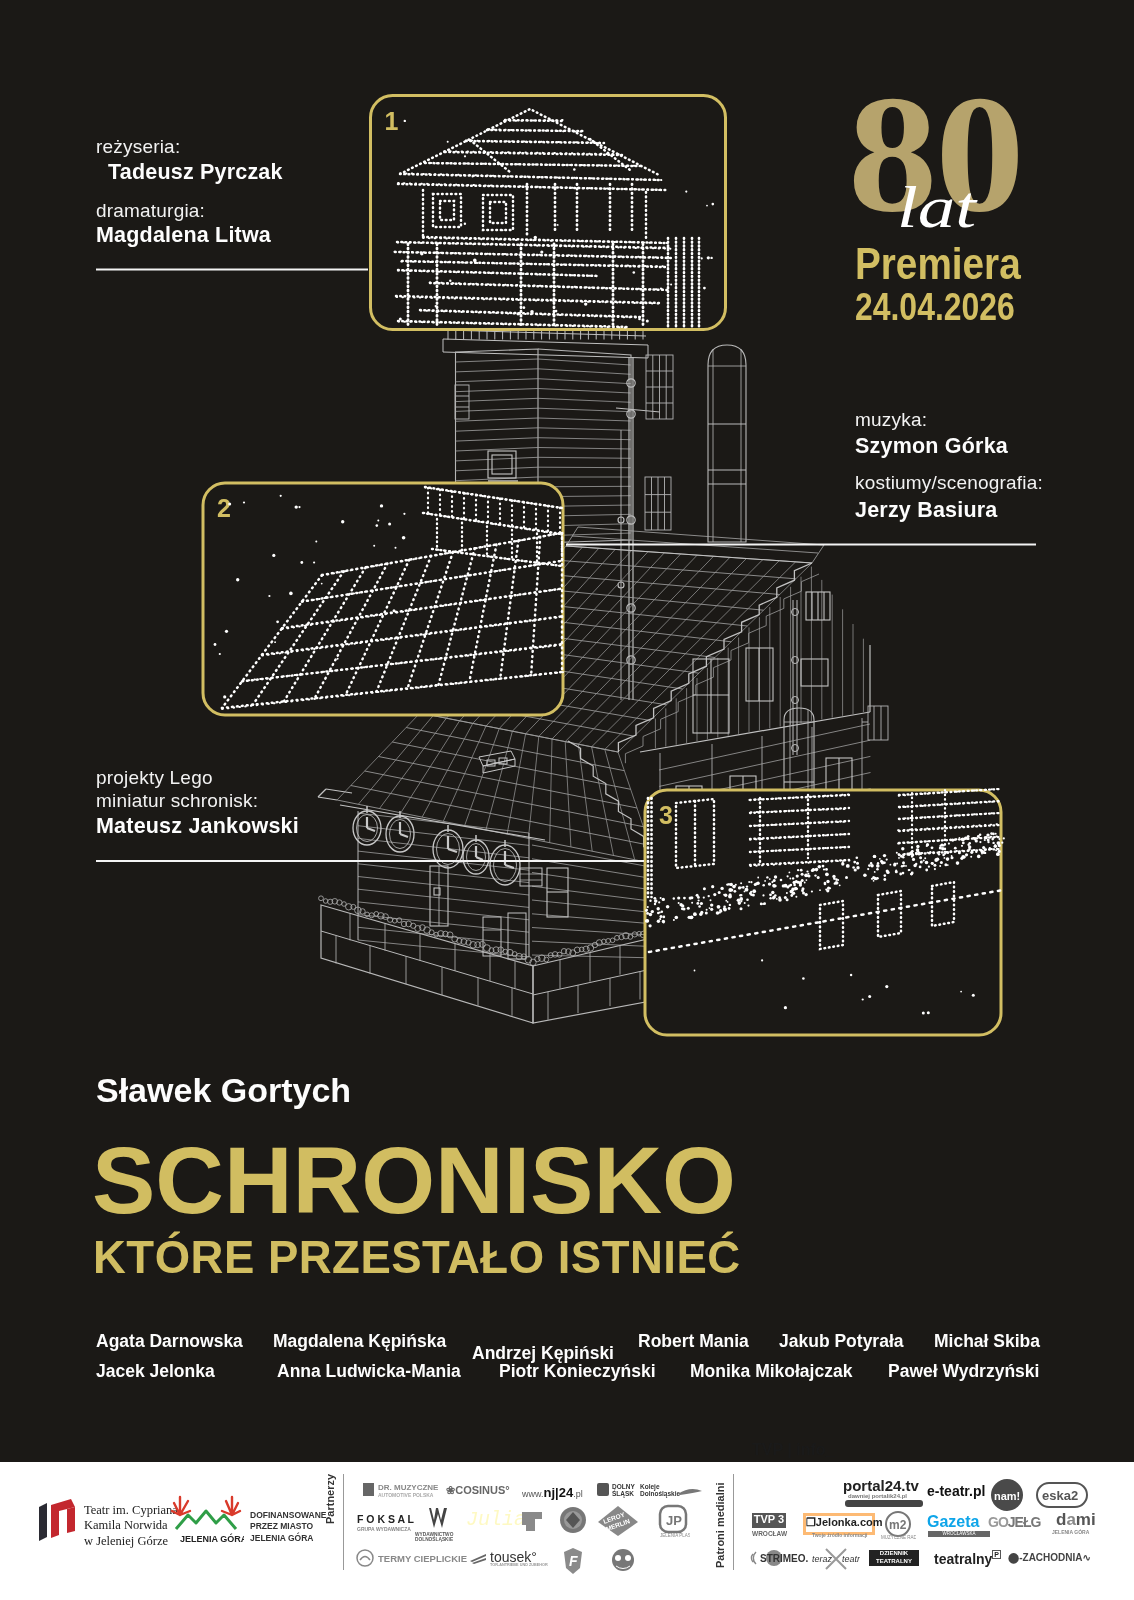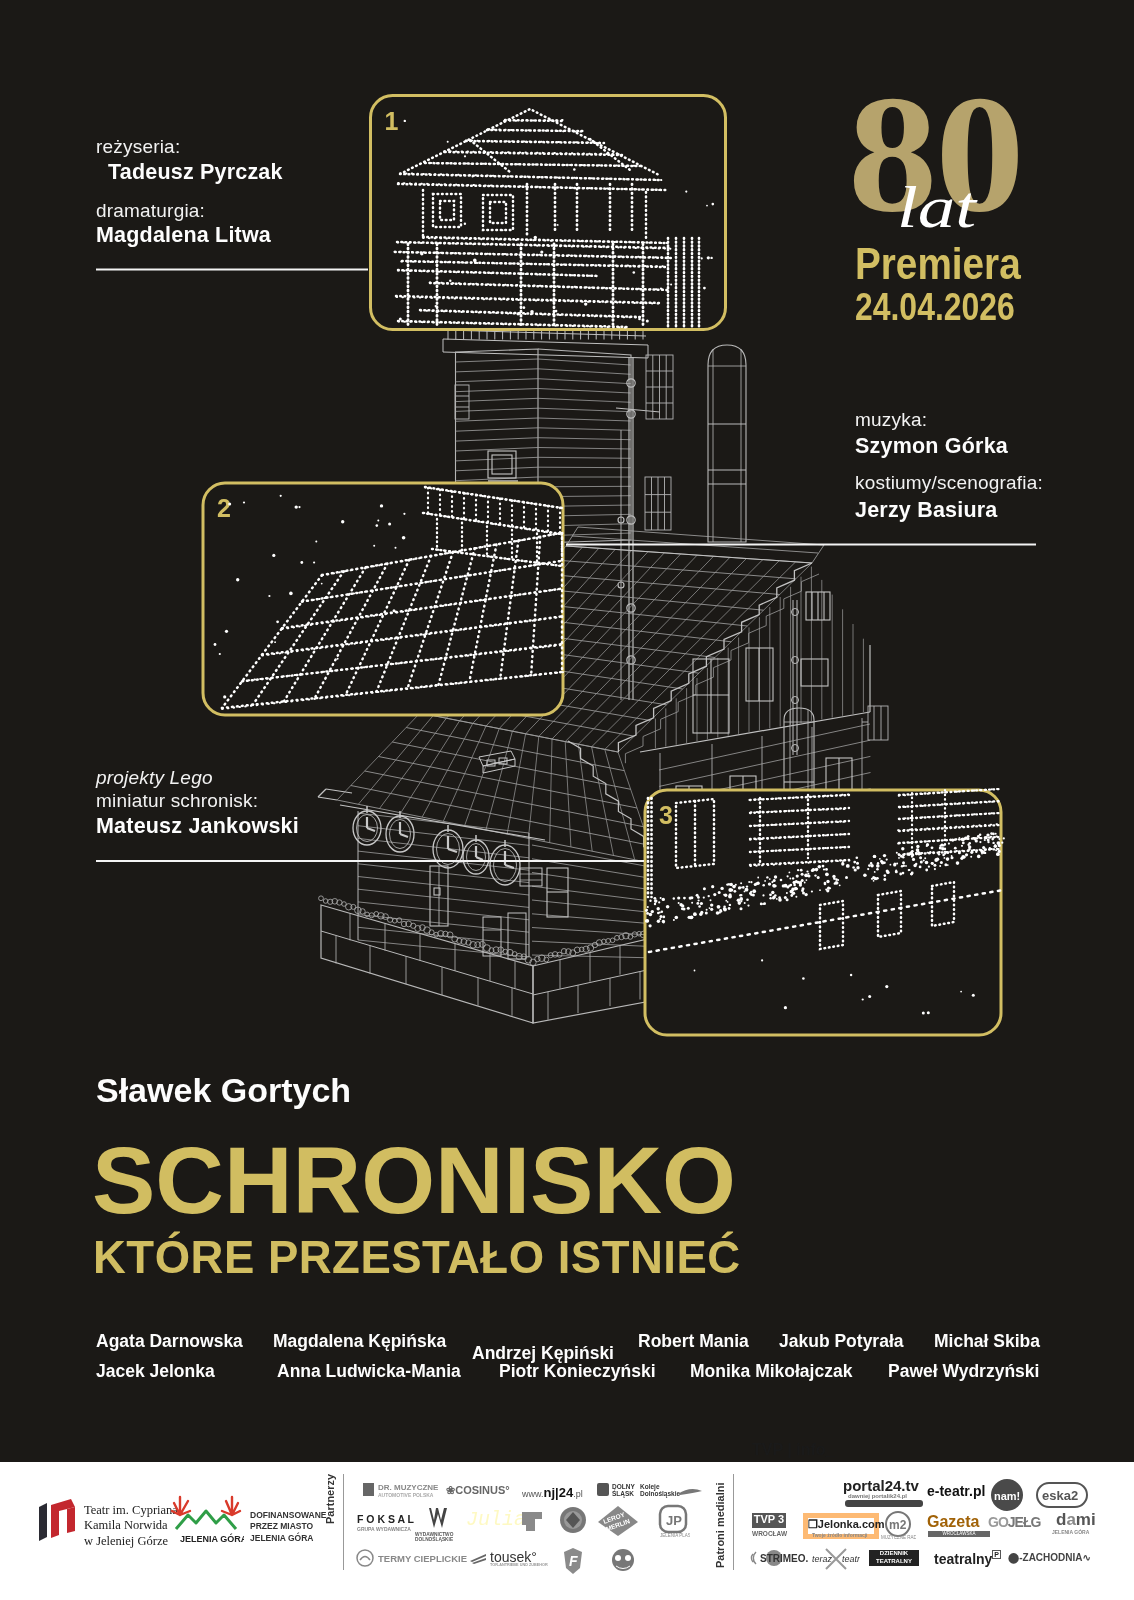--- a/index.html
+++ b/index.html
@@ -1153,21 +1153,21 @@
 <div style="position:absolute;left:855px;top:286px;font-size:38px;font-weight:bold;color:#d2be62;transform:scaleX(0.84);transform-origin:0 0;">24.04.2026</div>
 
 <div class="lab" style="left:855px;top:409px;">muzyka:</div>
 
 <div class="nam" style="left:855px;top:434px;">Szymon Górka</div>
 
 <div class="lab" style="left:855px;top:472px;">kostiumy/scenografia:</div>
 
 <div class="nam" style="left:855px;top:498px;">Jerzy Basiura</div>
 
-<div class="lab" style="left:96px;top:767px;font-style:italic;">projekty Lego</div>
+<div class="lab" style="left:96px;top:767px;">projekty Lego</div>
 
 <div class="lab" style="left:96px;top:790px;">miniatur schronisk:</div>
 
 <div class="nam" style="left:96px;top:814px;">Mateusz Jankowski</div>
 
 <div style="position:absolute;left:96px;top:1071px;font-size:34px;font-weight:bold;color:#fdfdfd;">Sławek Gortych</div>
 
 <div style="position:absolute;left:92px;top:1126px;font-size:95px;font-weight:bold;color:#d1bd61;">SCHRONISKO</div>
 
 <div style="position:absolute;left:93px;top:1232px;font-size:45.5px;font-weight:bold;color:#d1bd61;letter-spacing:0.5px;">KTÓRE PRZESTAŁO ISTNIEĆ</div>
@@ -1302,30 +1302,30 @@
   </svg>
 
 <svg width="52" height="26" style="position:absolute;left:1036px;top:1482px">
     <rect x="1" y="1" width="50" height="24" rx="12" fill="none" stroke="#555" stroke-width="2"></rect>
     <text x="6" y="18" font-size="13" font-weight="bold" fill="#555">eska2</text>
   </svg>
 
 <div style="position:absolute;left:752px;top:1513px;width:34px;height:15px;background:#555;color:#fff;font-size:11px;font-weight:bold;text-align:center;">TVP 3</div>
 <div style="position:absolute;left:752px;top:1530px;font-size:6.5px;font-weight:bold;color:#666;white-space:nowrap;">WROCŁAW</div>
 
-<div style="position:absolute;left:803px;top:1513px;width:66px;height:16px;border:5px solid #fdba74;font-size:11px;font-weight:bold;color:#222;text-align:center;">❒Jelonka.com</div>
+<div style="position:absolute;left:803px;top:1513px;width:66px;height:16px;border:3px solid #fdba74;font-size:11px;font-weight:bold;color:#222;text-align:center;">❒Jelonka.com</div>
 <div style="position:absolute;left:812px;top:1532px;font-size:5px;font-weight:bold;color:#888;white-space:nowrap;">Twoje źródło informacji</div>
 
 <svg width="36" height="30" style="position:absolute;left:880px;top:1510px">
     <circle cx="18" cy="14" r="12" fill="none" stroke="#777" stroke-width="2"></circle>
     <text x="9" y="19" font-size="12" font-weight="bold" fill="#777">m2</text>
     <text x="1" y="29" font-size="4.5" fill="#888">MUZYCZNE RADIO</text>
   </svg>
 
-<div style="position:absolute;left:927px;top:1513px;font-size:16px;font-weight:bold;color:#a16207;white-space:nowrap;">Gazeta</div>
+<div style="position:absolute;left:927px;top:1513px;font-size:16px;font-weight:bold;color:#0ea5e9;white-space:nowrap;">Gazeta</div>
 <div style="position:absolute;left:928px;top:1531px;width:62px;height:6px;background:#666;color:#fff;font-size:4.5px;text-align:center;">WROCŁAWSKA</div>
 
 <div style="position:absolute;left:988px;top:1514px;font-size:14px;font-weight:bold;color:#999;letter-spacing:-1px;width:56px;overflow:hidden;white-space:nowrap;">GO<span style="color:#777;">JEŁG</span></div>
 
 <div style="position:absolute;left:1056px;top:1510px;font-size:17px;font-weight:bold;color:#555;">d<span style="color:#888;">a</span>mi</div>
 <div style="position:absolute;left:1052px;top:1529px;font-size:5px;font-weight:bold;color:#888;white-space:nowrap;">JELENIA GÓRA</div>
 
 <svg width="60" height="20" style="position:absolute;left:748px;top:1548px">
     <path d="M8 4 A8 8 0 0 0 8 16 M5 6 A6 6 0 0 0 5 14" stroke="#888" fill="none" stroke-width="1.5"></path>
     <circle cx="26" cy="10" r="8" fill="#888"></circle>

